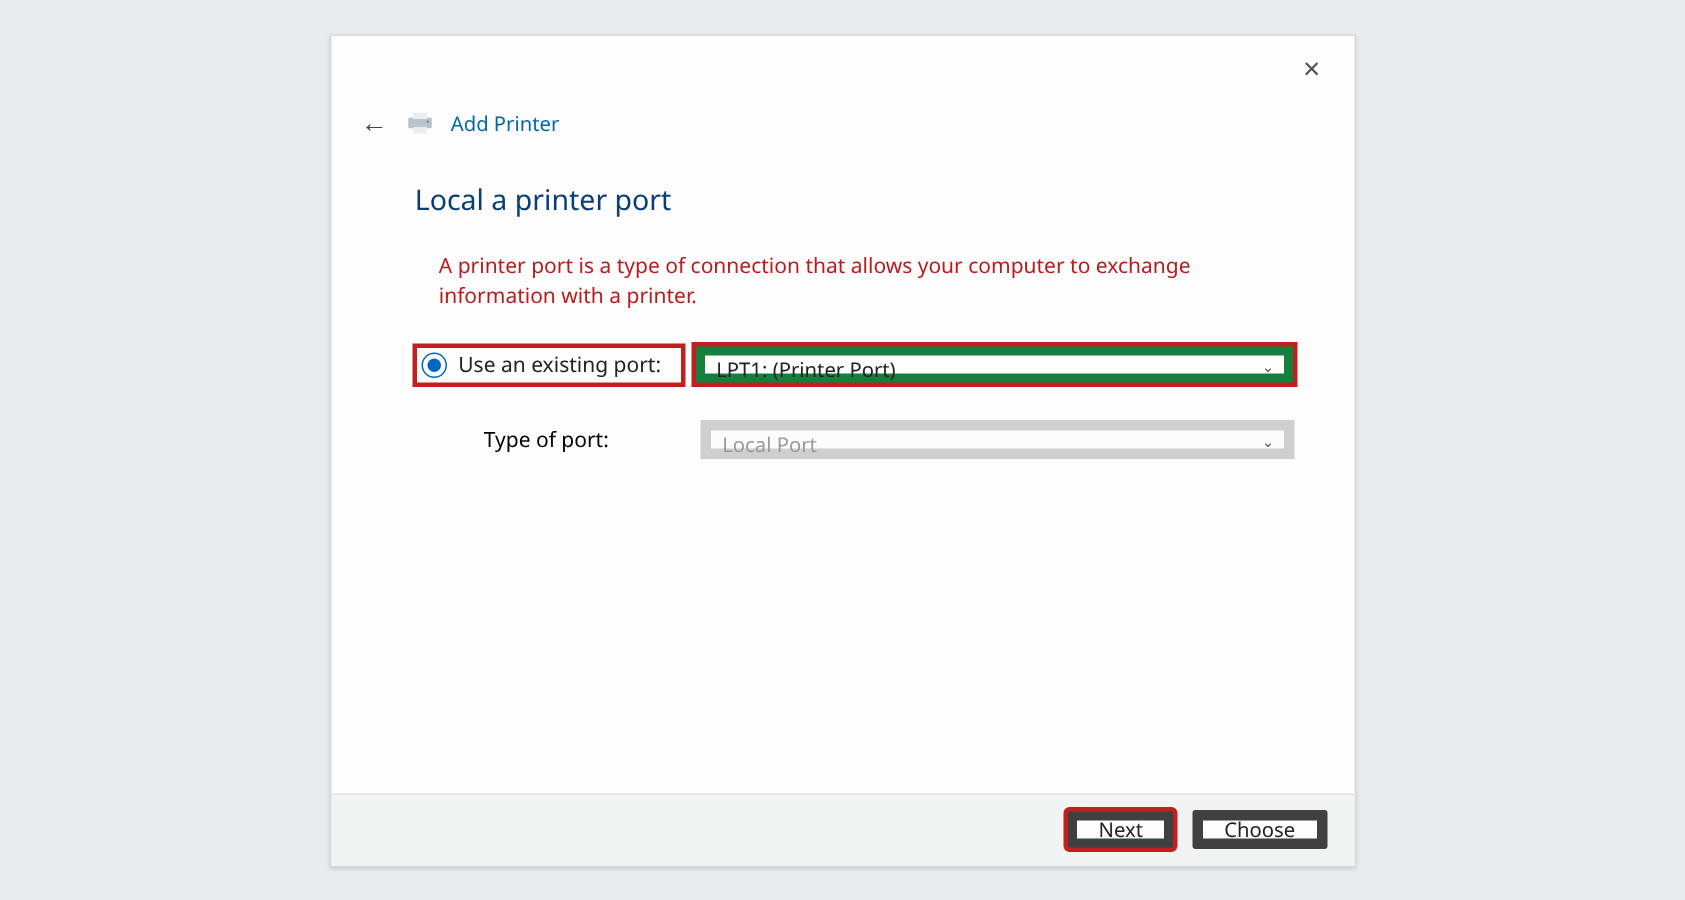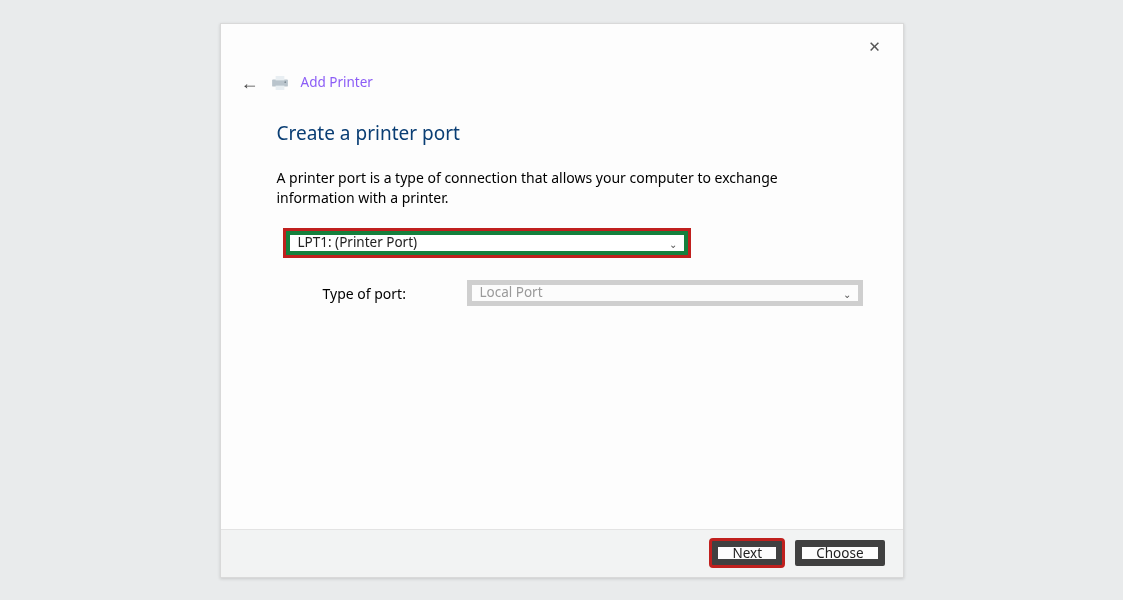--- a/index.html
+++ b/index.html
@@ -23,43 +23,43 @@
     width:32px; height:28px; line-height:28px;
     text-align:center; font-size:15px; color:#555;
     cursor:pointer;
   }
   .header {
     position:absolute; top:46px; left:20px;
     display:flex; align-items:center; gap:10px;
   }
   .back-arrow { font-size:18px; color:#444; cursor:pointer; }
   .printer-icon { width:22px; height:14px; display:inline-block; }
-  .header-title { font-size:13.5px; color:#8b5cf6; }
+  .header-title { font-size:13.5px; color:#0369a1; }
 
   .content {
     position:absolute; top:96px; left:56px; right:40px;
   }
   .page-heading { color:#0a3e74; font-size:19px; font-weight:400; margin:0 0 22px 0; }
-  .description { font-size:14px; color:#000000; line-height:1.45; margin:0 0 22px 0; max-width:570px; }
+  .description { font-size:14px; color:#b91c1c; line-height:1.45; margin:0 0 22px 16px; max-width:570px; }
 
   .option-row { display:flex; align-items:center; margin-bottom:14px; }
   .radio-block { display:flex; align-items:center; gap:8px; padding:3px 6px 3px 4px; }
   .radio-outer {
     width:17px; height:17px; border-radius:50%;
     border:1.5px solid #888; display:flex; align-items:center; justify-content:center;
     cursor:pointer; background:#fff;
   }
   .radio-outer.checked { border-color:#0067c0; }
   .radio-inner { width:9px; height:9px; border-radius:50%; background:#0067c0; }
   .radio-label { font-size:14px; color:#222; }
   .sub-label { color:#000000; font-size:14px; margin-left:46px; }
 
   .dropdown {
-    flex:1; height:26px; border:5px solid #15803d;
-    background:#fff; display:flex; align-items:flex-end;
+    flex:1; height:26px; border:7px solid #15803d;
+    background:#fff; display:flex; align-items:flex-start;
     padding:0 22px 0 8px; position:relative; font-size:13.5px;
     margin-left:8px; max-width:404px; cursor:pointer;
   }
   .dropdown .chev { position:absolute; right:6px; font-size:10px; color:#555; }
   .dropdown.disabled { border-color:#cfcfcf; color:#9a9a9a; background:#fcfcfc; cursor:default; }
 
   .hi { outline:3px solid #c0201e; outline-offset:-1px; }
 
   .type-row { display:flex; align-items:center; margin-top:24px; }
   .type-row .lbl-col { width:190px; }
@@ -92,24 +92,30 @@
         <rect x="3" y="4" width="18" height="8" rx="1" fill="#b9c4cc"></rect>
         <rect x="7" y="0" width="10" height="5" fill="#e8eef2"></rect>
         <rect x="7" y="11" width="10" height="5" fill="#e8eef2"></rect>
         <circle cx="18" cy="7" r="1" fill="#7d8b94"></circle>
       </svg>
     </span>
     <span class="header-title">Add Printer</span>
   </div>
 
   <div class="content">
-    <h1 class="page-heading">Create a printer port</h1>
+    <h1 class="page-heading">Local a printer port</h1>
     <p class="description">A printer port is a type of connection that allows your computer to exchange information with a printer.</p>
 
     <div class="option-row" style="justify-content:space-between;">
+      <div class="radio-block hi" style="width:178px;">
+        <span class="radio-outer checked">
+            <span class="radio-inner"></span>
+          </span>
+        <span class="radio-label">Use an existing port:</span>
+      </div>
       <div class="dropdown hi">
         <span>LPT1: (Printer Port)</span>
         <span class="chev">⌄</span>
       </div>
     </div>
 
 
     <div class="type-row">
       <div class="lbl-col">
         <span class="sub-label">Type of port:</span>

